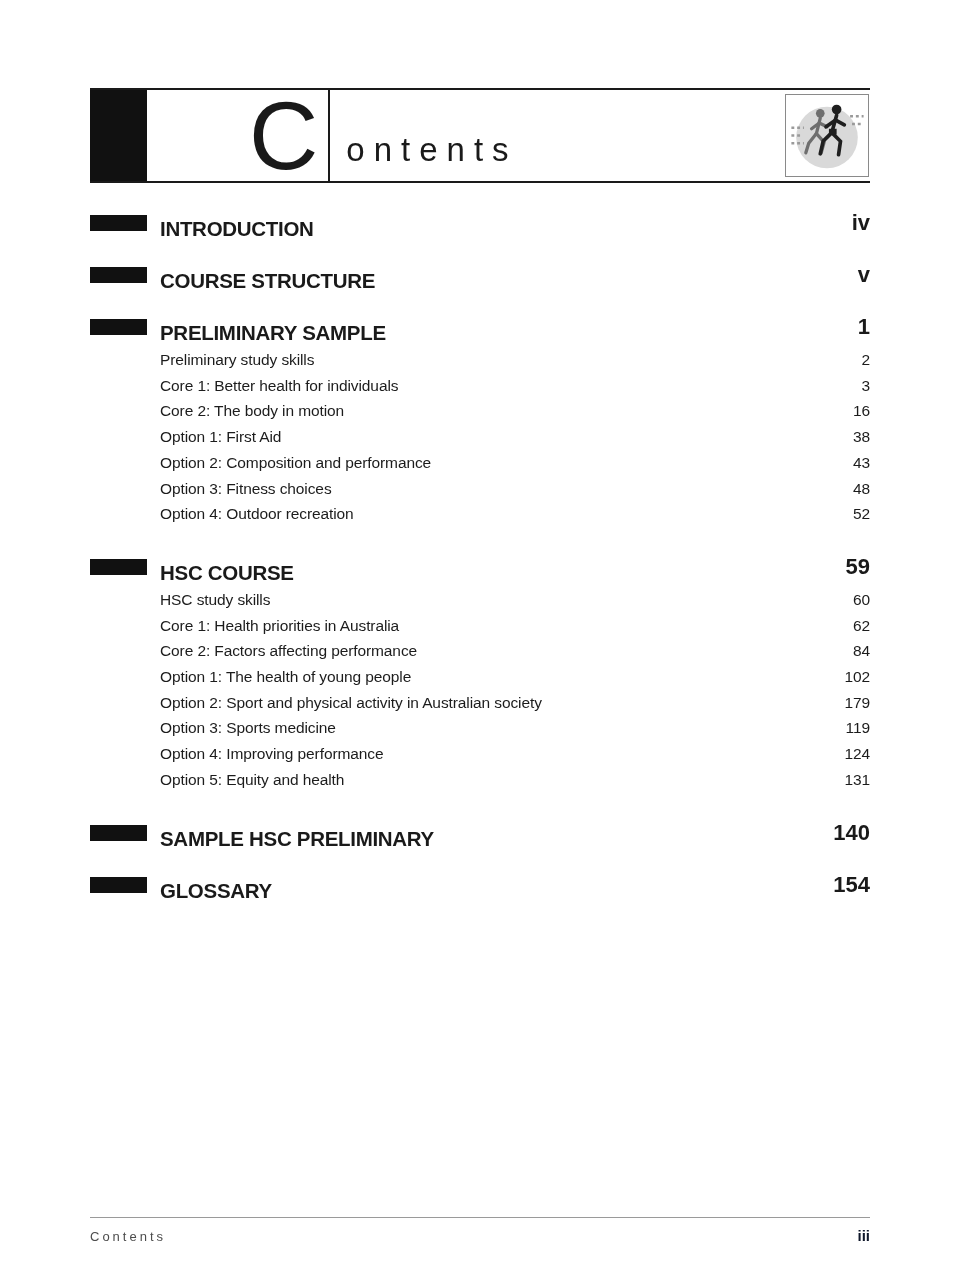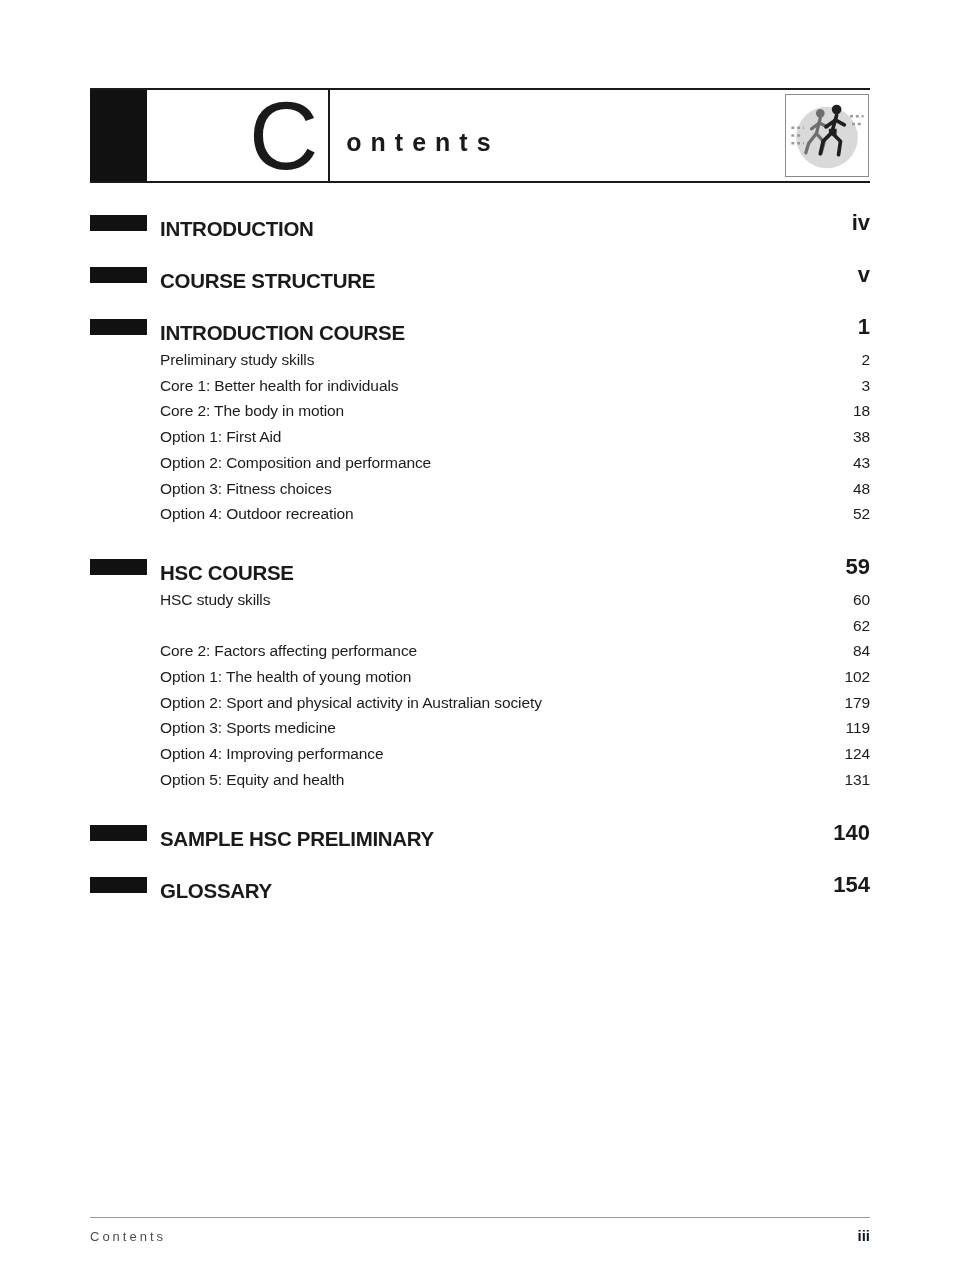--- a/index.html
+++ b/index.html
@@ -47,25 +47,25 @@
     padding: 0 10px 0 6px;
     flex: 0 0 auto;
   }
   .header-divider {
     width: 2px;
     background: #1a1a1a;
     flex: 0 0 auto;
   }
   .title-rest {
     align-self: flex-end;
-    padding-bottom: 24px;
+    padding-bottom: 12px;
     margin-left: 16px;
-    font-size: 25px;
+    font-size: 33px;
     letter-spacing: 9px;
-    font-weight: 700;
+    font-weight: 400;
     flex: 0 0 auto;
   }
   .logo-box {
     margin-left: auto;
     margin-top: 4px;
     margin-right: 1px;
     width: 84px;
     height: 83px;
     border: 1px solid #8a8a8a;
     background: #ffffff;
@@ -195,35 +195,35 @@
         <section class="toc-section">
           <div class="section-row">
             <span class="bullet"></span>
             <span class="section-label">COURSE STRUCTURE</span>
             <span class="section-page">v</span>
           </div>
         </section>
         <section class="toc-section">
           <div class="section-row">
             <span class="bullet"></span>
-            <span class="section-label">INTRODUCTION COURSE</span>
+            <span class="section-label">PRELIMINARY SAMPLE</span>
             <span class="section-page">1</span>
           </div>
           <div class="sub-list">
             <div class="sub-row">
               <span class="sub-label">Preliminary study skills</span>
               <span class="sub-page">2</span>
             </div>
             <div class="sub-row">
               <span class="sub-label">Core 1: Better health for individuals</span>
               <span class="sub-page">3</span>
             </div>
             <div class="sub-row">
               <span class="sub-label">Core 2: The body in motion</span>
-              <span class="sub-page">18</span>
+              <span class="sub-page">16</span>
             </div>
             <div class="sub-row">
               <span class="sub-label">Option 1: First Aid</span>
               <span class="sub-page">38</span>
             </div>
             <div class="sub-row">
               <span class="sub-label">Option 2: Composition and performance</span>
               <span class="sub-page">43</span>
             </div>
             <div class="sub-row">
@@ -241,28 +241,29 @@
             <span class="bullet"></span>
             <span class="section-label">HSC COURSE</span>
             <span class="section-page">59</span>
           </div>
           <div class="sub-list">
             <div class="sub-row">
               <span class="sub-label">HSC study skills</span>
               <span class="sub-page">60</span>
             </div>
             <div class="sub-row">
+              <span class="sub-label">Core 1: Health priorities in Australia</span>
               <span class="sub-page">62</span>
             </div>
             <div class="sub-row">
               <span class="sub-label">Core 2: Factors affecting performance</span>
               <span class="sub-page">84</span>
             </div>
             <div class="sub-row">
-              <span class="sub-label">Option 1: The health of young motion</span>
+              <span class="sub-label">Option 1: The health of young people</span>
               <span class="sub-page">102</span>
             </div>
             <div class="sub-row">
               <span class="sub-label">Option 2: Sport and physical activity in Australian society</span>
               <span class="sub-page">179</span>
             </div>
             <div class="sub-row">
               <span class="sub-label">Option 3: Sports medicine</span>
               <span class="sub-page">119</span>
             </div>

